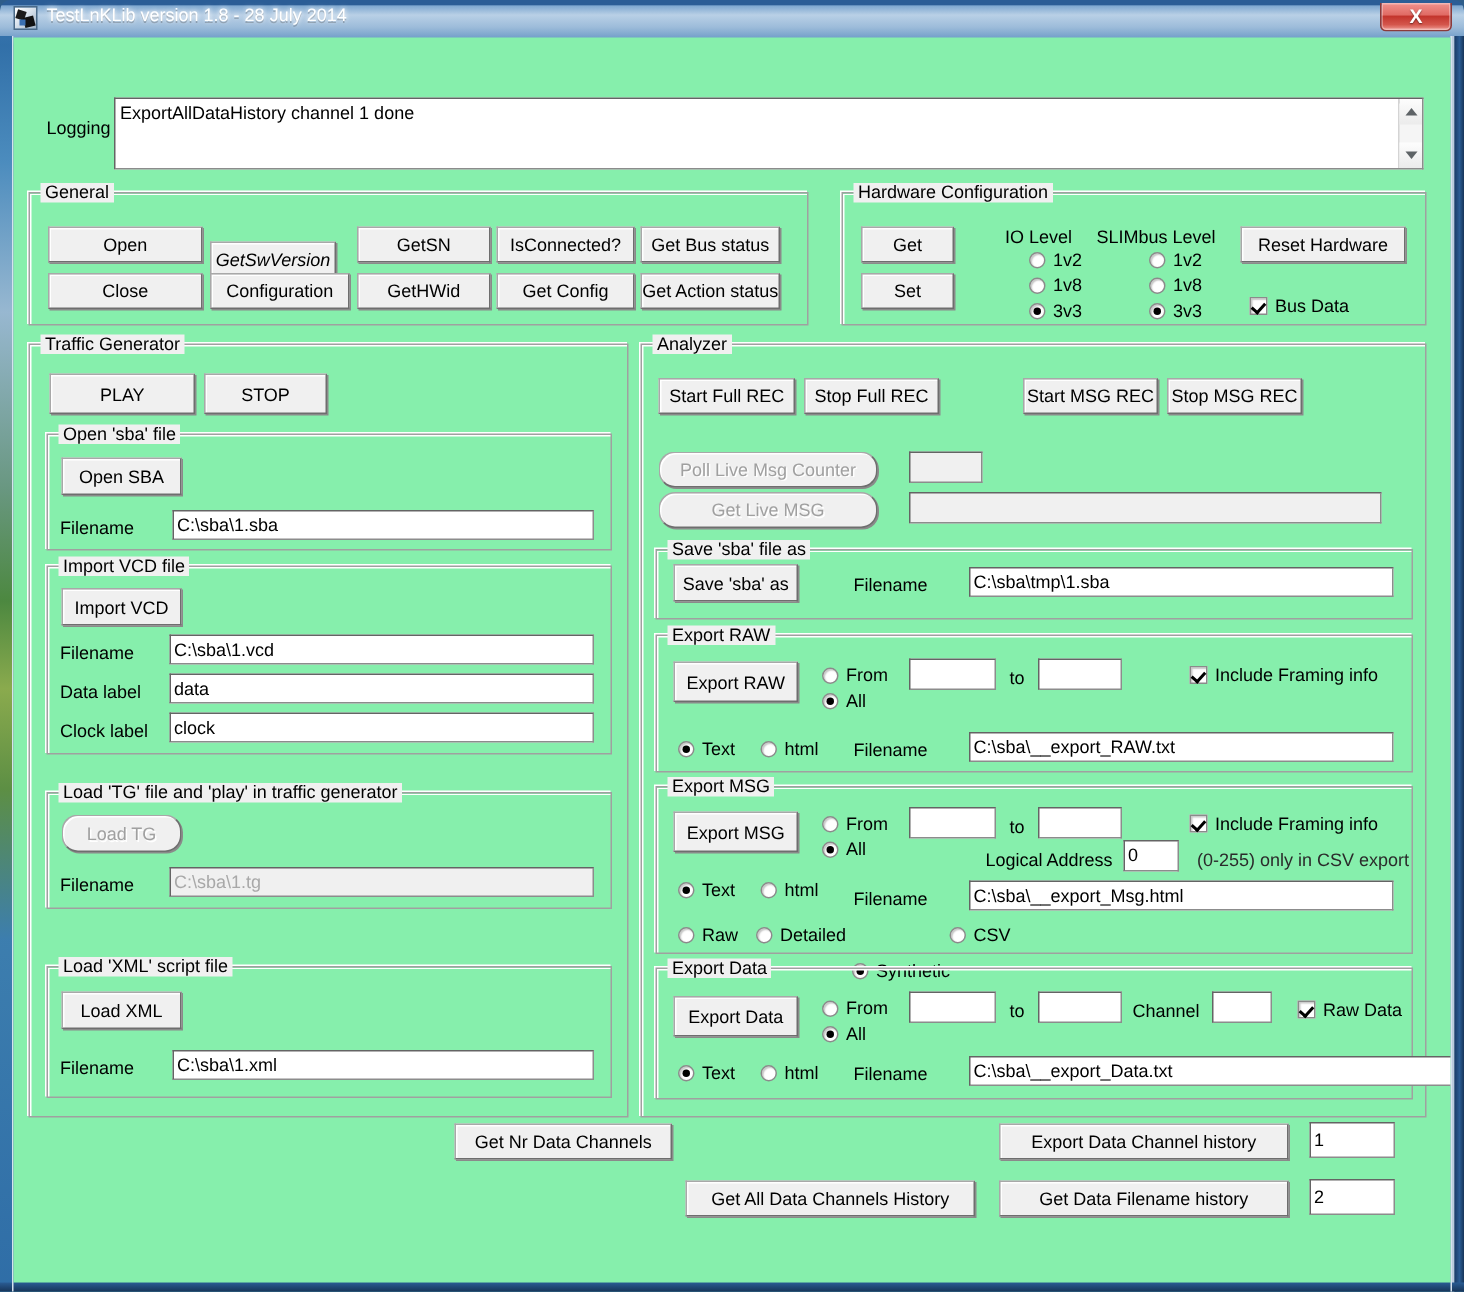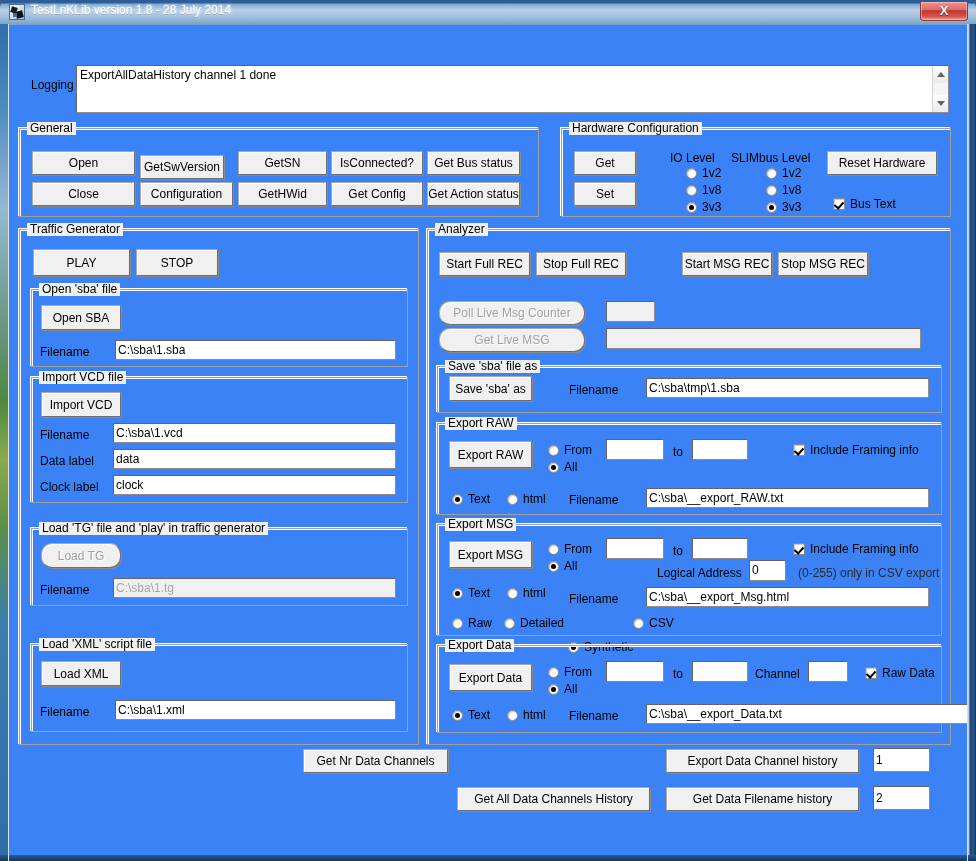--- a/index.html
+++ b/index.html
@@ -105,21 +105,21 @@
     color: #ffffff;
     text-shadow: 0 1px 1px rgba(0,0,0,.5);
     font-family: "Liberation Sans", sans-serif;
   }
 
   
   #client {
     position: absolute;
     left: 9px; top: 25px;
     width: 958px; height: 830px;
-    background: #3b82f6;
+    background: #86efac;
     overflow: hidden;
   }
 
   
   .group {
     position: absolute;
     box-sizing: border-box;
     border: 1px solid #a0a0a0;
     box-shadow: 1px 1px 0 #ffffff inset, -1px -1px 0 #ffffff;
     background: transparent;
@@ -346,21 +346,21 @@
         <div class="arrow down">
             <span class="tri"></span>
           </div>
       </div>
     </div>
 
     <div class="group" style="left:10px; top:103px; width:520px; height:89px;">
       <span class="legend">General</span>
     </div>
     <div class="btn" style="left:23px; top:126px; width:103px; height:24px;">Open</div>
-    <div class="btn" style="left:131px; top:130px; width:84px; height:24px;">GetSwVersion</div>
+    <div class="btn" style="left:131px; top:136px; width:84px; height:24px;font-style:italic;">GetSwVersion</div>
     <div class="btn" style="left:229px; top:126px; width:89px; height:24px;">GetSN</div>
     <div class="btn" style="left:322px; top:126px; width:92px; height:24px;">IsConnected?</div>
     <div class="btn" style="left:418px; top:126px; width:93px; height:24px;">Get Bus status</div>
 
     <div class="btn" style="left:23px; top:157px; width:103px; height:24px;">Close</div>
     <div class="btn" style="left:131px; top:157px; width:93px; height:24px;">Configuration</div>
     <div class="btn" style="left:229px; top:157px; width:89px; height:24px;">GetHWid</div>
     <div class="btn" style="left:322px; top:157px; width:92px; height:24px;">Get Config</div>
     <div class="btn" style="left:418px; top:157px; width:93px; height:24px;">Get Action status</div>
 
@@ -374,21 +374,21 @@
     <div class="radio" style="left:677px; top:142px;">1v2</div>
     <div class="radio" style="left:677px; top:159px;">1v8</div>
     <div class="radio checked" style="left:677px; top:176px;">3v3</div>
 
     <div class="lbl" style="left:722px; top:126px;">SLIMbus Level</div>
     <div class="radio" style="left:757px; top:142px;">1v2</div>
     <div class="radio" style="left:757px; top:159px;">1v8</div>
     <div class="radio checked" style="left:757px; top:176px;">3v3</div>
 
     <div class="btn" style="left:818px; top:126px; width:110px; height:24px;">Reset Hardware</div>
-    <div class="chk checked" style="left:824px; top:173px;">Bus Text</div>
+    <div class="chk checked" style="left:824px; top:173px;">Bus Data</div>
 
     <div class="group" style="left:10px; top:204px; width:400px; height:516px;">
       <span class="legend">Traffic Generator</span>
     </div>
     <div class="btn" style="left:24px; top:224px; width:97px; height:27px;">PLAY</div>
     <div class="btn" style="left:127px; top:224px; width:82px; height:27px;">STOP</div>
 
     <div class="group" style="left:22px; top:264px; width:377px; height:78px;">
       <span class="legend">Open 'sba' file</span>
     </div>

